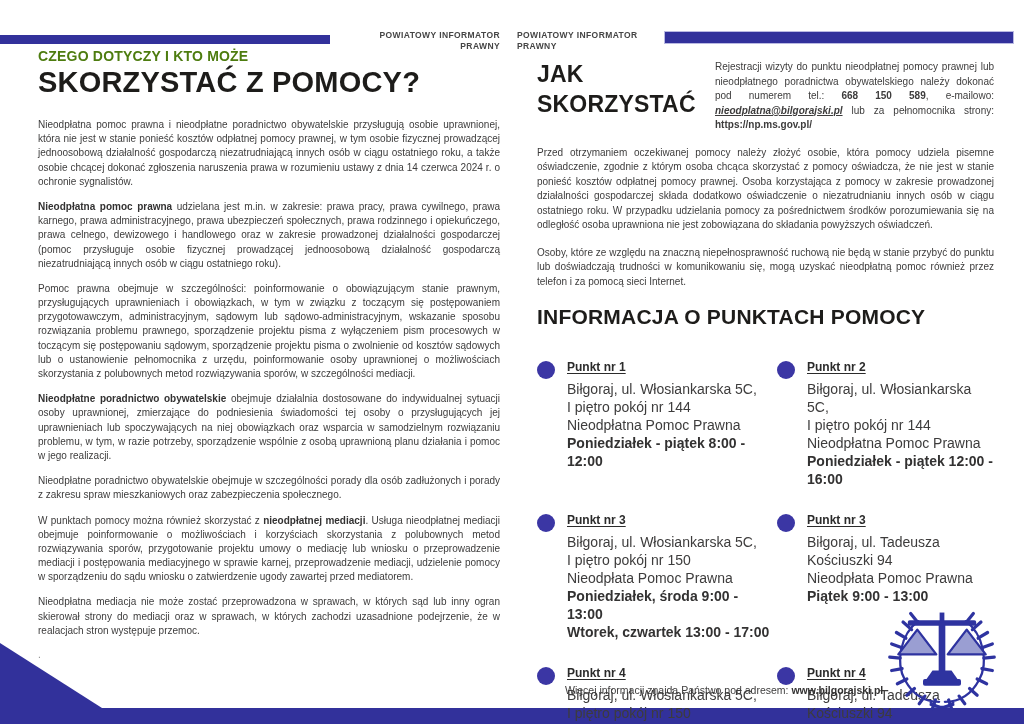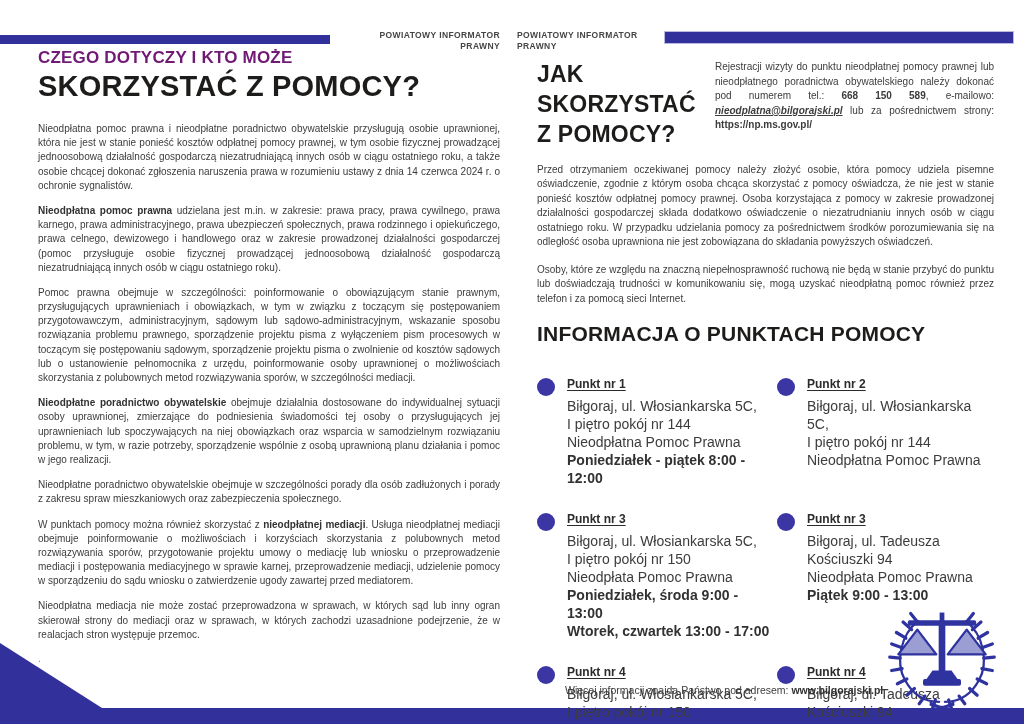--- a/index.html
+++ b/index.html
@@ -16,21 +16,21 @@
     border-bottom:65px solid #32319b; border-right:102px solid transparent; }
 
   
   .brand { position:absolute; top:30px; width:150px; font-size:8.5px; letter-spacing:.4px;
     line-height:11px; color:#454545; font-weight:600; }
   .brand.left  { left:350px; text-align:right; }
   .brand.right { left:517px; text-align:left; }
 
   
   .page-left { position:absolute; left:38px; top:48px; width:462px; }
-  .h1-small { font-size:17px; font-weight:800; color:#701a75; letter-spacing:.2px; }
+  .h1-small { font-size:14px; font-weight:800; color:#4d7c0f; letter-spacing:.2px; }
   .h1-big   { font-size:29px; font-weight:800; color:#1d1c1a; letter-spacing:.2px; margin-top:2px; margin-bottom:19px; }
   .body-p { font-size:10px; line-height:1.42; text-align:justify; margin-bottom:11px; color:#3d3c3c; }
   .body-p b { color:#333232; }
   .dot-p { font-size:10px; line-height:1.2; color:#8a8a8a; }
 
   
   .page-right { position:absolute; left:537px; top:60px; width:457px; }
   .intro-row { display:flex; align-items:flex-start; }
   .h2-block { width:178px; flex:0 0 178px; font-size:23px; font-weight:800; color:#1d1c1a; line-height:1.3; letter-spacing:.2px; }
   .intro-text { flex:1; font-size:10px; line-height:1.45; text-align:justify; }
@@ -85,23 +85,22 @@
 
   <p class="body-p">Nieodpłatna mediacja nie może zostać przeprowadzona w sprawach, w których sąd lub inny ogran skierował strony do mediacji oraz w sprawach, w których zachodzi uzasadnione podejrzenie, że w realacjach stron występuje przemoc.</p>
 
   <p class="dot-p">.</p>
 </div>
 
 <div class="page-right">
   <div class="intro-row">
     <div class="h2-block">
       <div>JAK SKORZYSTAĆ</div>
-      <div>Z POMOCY?</div>
-    </div>
-    <p class="intro-text"><span>Rejestracji wizyty do punktu nieodpłatnej pomocy prawnej lub nieodpłatnego poradnictwa obywatelskiego należy dokonać pod numerem tel.: </span><b>668 150 589</b><span>, e-mailowo: </span><b class="email">nieodplatna@bilgorajski.pl</b><span> lub za pośrednictwem strony: </span><b>https://np.ms.gov.pl/</b></p>
+    </div>
+    <p class="intro-text"><span>Rejestracji wizyty do punktu nieodpłatnej pomocy prawnej lub nieodpłatnego poradnictwa obywatelskiego należy dokonać pod numerem tel.: </span><b>668 150 589</b><span>, e-mailowo: </span><b class="email">nieodplatna@bilgorajski.pl</b><span> lub za pełnomocnika strony: </span><b>https://np.ms.gov.pl/</b></p>
   </div>
 
   <p class="pr-p">Przed otrzymaniem oczekiwanej pomocy należy złożyć osobie, która pomocy udziela pisemne oświadczenie, zgodnie z którym osoba chcąca skorzystać z pomocy oświadcza, że nie jest w stanie ponieść kosztów odpłatnej pomocy prawnej. Osoba korzystająca z pomocy w zakresie prowadzonej działalności gospodarczej składa dodatkowo oświadczenie o niezatrudnianiu innych osób w ciągu ostatniego roku. W przypadku udzielania pomocy za pośrednictwem środków porozumiewania się na odległość osoba uprawniona nie jest zobowiązana do składania powyższych oświadczeń.</p>
   <p class="pr-p">Osoby, które ze względu na znaczną niepełnosprawność ruchową nie będą w stanie przybyć do punktu lub doświadczają trudności w komunikowaniu się, mogą uzyskać nieodpłatną pomoc również przez telefon i za pomocą sieci Internet.</p>
 
   <div class="section-title">INFORMACJA O PUNKTACH POMOCY</div>
 
   <div class="punkt-grid">
 
     <div class="punkt">
@@ -115,20 +114,21 @@
       </div>
     </div>
 
     <div class="punkt">
       <span class="bullet"></span>
       <div class="punkt-body">
         <div class="punkt-title">Punkt nr 2</div>
         <div class="punkt-line">Biłgoraj, ul. Włosiankarska 5C,</div>
         <div class="punkt-line">I piętro pokój nr 144</div>
         <div class="punkt-line">Nieodpłatna Pomoc Prawna</div>
+        <div class="punkt-line sched">Poniedziałek - piątek 12:00 - 16:00</div>
       </div>
     </div>
 
     <div class="punkt">
       <span class="bullet"></span>
       <div class="punkt-body">
         <div class="punkt-title">Punkt nr 3</div>
         <div class="punkt-line">Biłgoraj, ul. Włosiankarska 5C,</div>
         <div class="punkt-line">I piętro pokój nr 150</div>
         <div class="punkt-line">Nieodpłata Pomoc Prawna</div>

